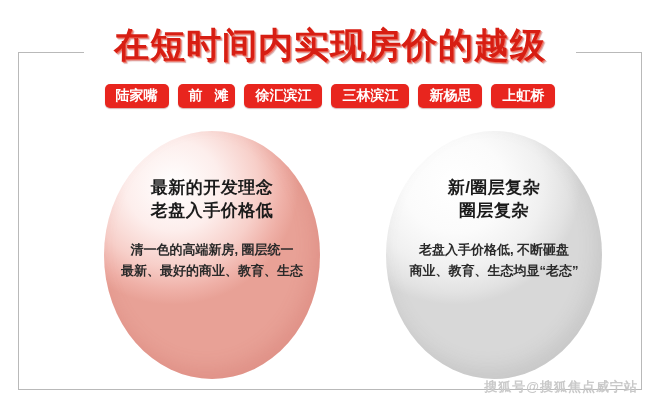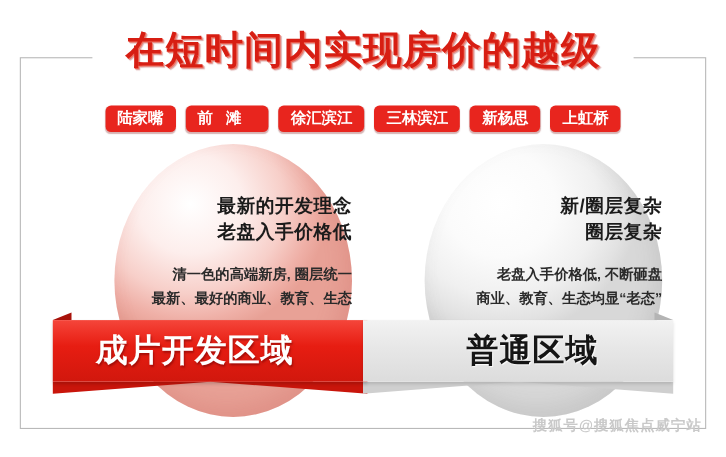--- a/index.html
+++ b/index.html
@@ -33,43 +33,42 @@
   .tags{
     position:absolute;left:0;top:84px;width:660px;
     display:flex;justify-content:center;align-items:center;gap:9px;
   }
   .tag{
     background:#e8251e;color:#ffffff;
     font-size:14px;font-weight:bold;
     padding:4px 11px 5px;border-radius:5px;
     white-space:nowrap;line-height:1.05;
     box-shadow:0 1px 1px rgba(120,0,0,.30);
-    margin-top:12px;
   }
-  .tag.wide{letter-spacing:4px;padding-right:21px;}
+  .tag.wide{letter-spacing:4px;padding-right:3px;}
 
   
   .bubble{
     position:absolute;width:216px;height:248px;border-radius:50%;
     overflow:hidden;
   }
   .bubble-left{
     left:104px;top:131px;
     background:
       radial-gradient(ellipse 58% 48% at 32% 22%, #ffffff 0%, #fdeeec 38%, #f7cfc9 68%, #efb0a7 88%, #e8a196 100%);
     box-shadow:inset -6px -10px 18px rgba(190,80,70,.18);
   }
   .bubble-right{
     left:386px;top:131px;
     background:
       radial-gradient(ellipse 58% 48% at 32% 22%, #ffffff 0%, #fbfbfb 40%, #f0f0f0 70%, #e2e2e2 90%, #d8d8d8 100%);
     box-shadow:inset -6px -10px 18px rgba(120,120,120,.16);
   }
   .bubble-txt{
-    position:absolute;left:0;width:100%;text-align:right;color:#1b1b1b;
+    position:absolute;left:0;width:100%;text-align:center;color:#1b1b1b;
   }
   .bub-head{
     top:176px;font-size:17px;font-weight:bold;line-height:1.38;letter-spacing:.5px;
   }
   .bub-body{
     top:239px;font-size:13px;font-weight:bold;line-height:1.62;color:#2a2a2a;
   }
   .left-txt{left:104px;width:216px;}
   .right-txt{left:386px;width:216px;}
 
@@ -177,27 +176,17 @@
 
   <div class="bubble-txt right-txt bub-head">
     <div>新/圈层复杂</div>
     <div>圈层复杂</div>
   </div>
   <div class="bubble-txt right-txt bub-body">
     <div>老盘入手价格低, 不断砸盘</div>
     <div>商业、教育、生态均显“老态”</div>
   </div>
 
-  <div class="ribbon">
-    <div class="skirt skirt-red"></div>
-    <div class="skirt skirt-grey"></div>
-    <div class="band band-red"></div>
-    <div class="band band-grey"></div>
-    <div class="fold fold-red"></div>
-    <div class="fold fold-grey"></div>
-    <div class="band-label label-red">成片开发区域</div>
-    <div class="band-label label-grey">普通区域</div>
-  </div>
 
 
   <div class="watermark">搜狐号@搜狐焦点威宁站</div>
 
 </div>
 
 </body></html>

